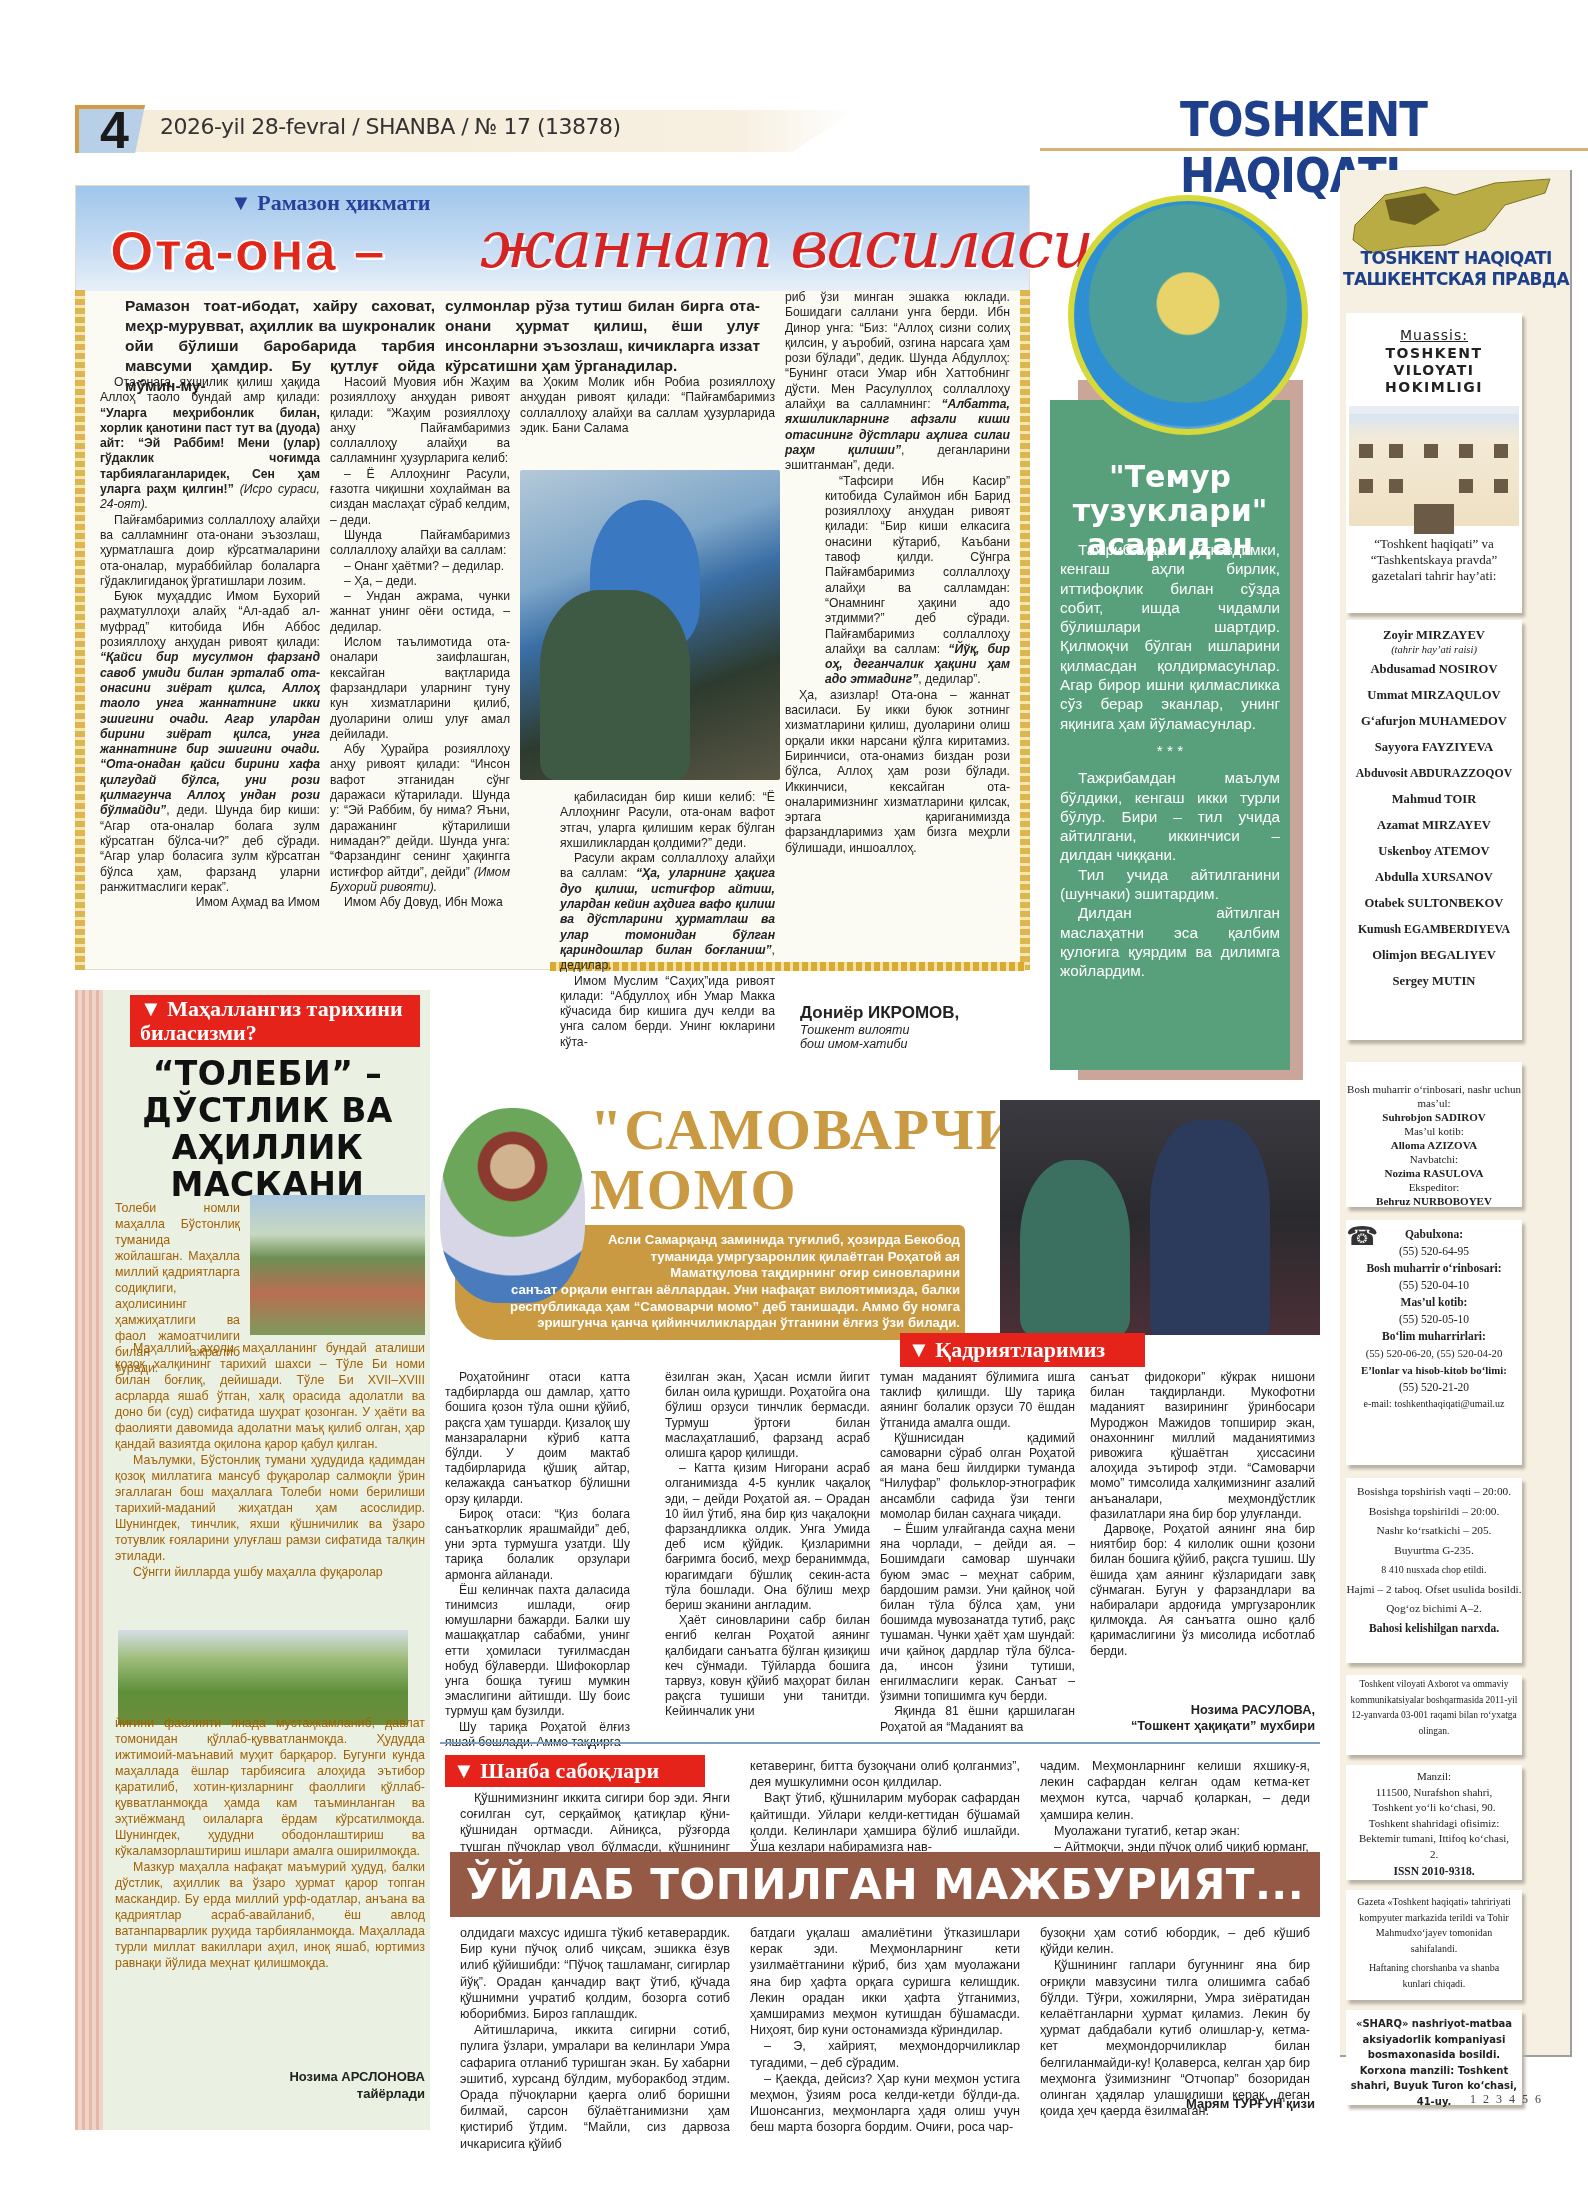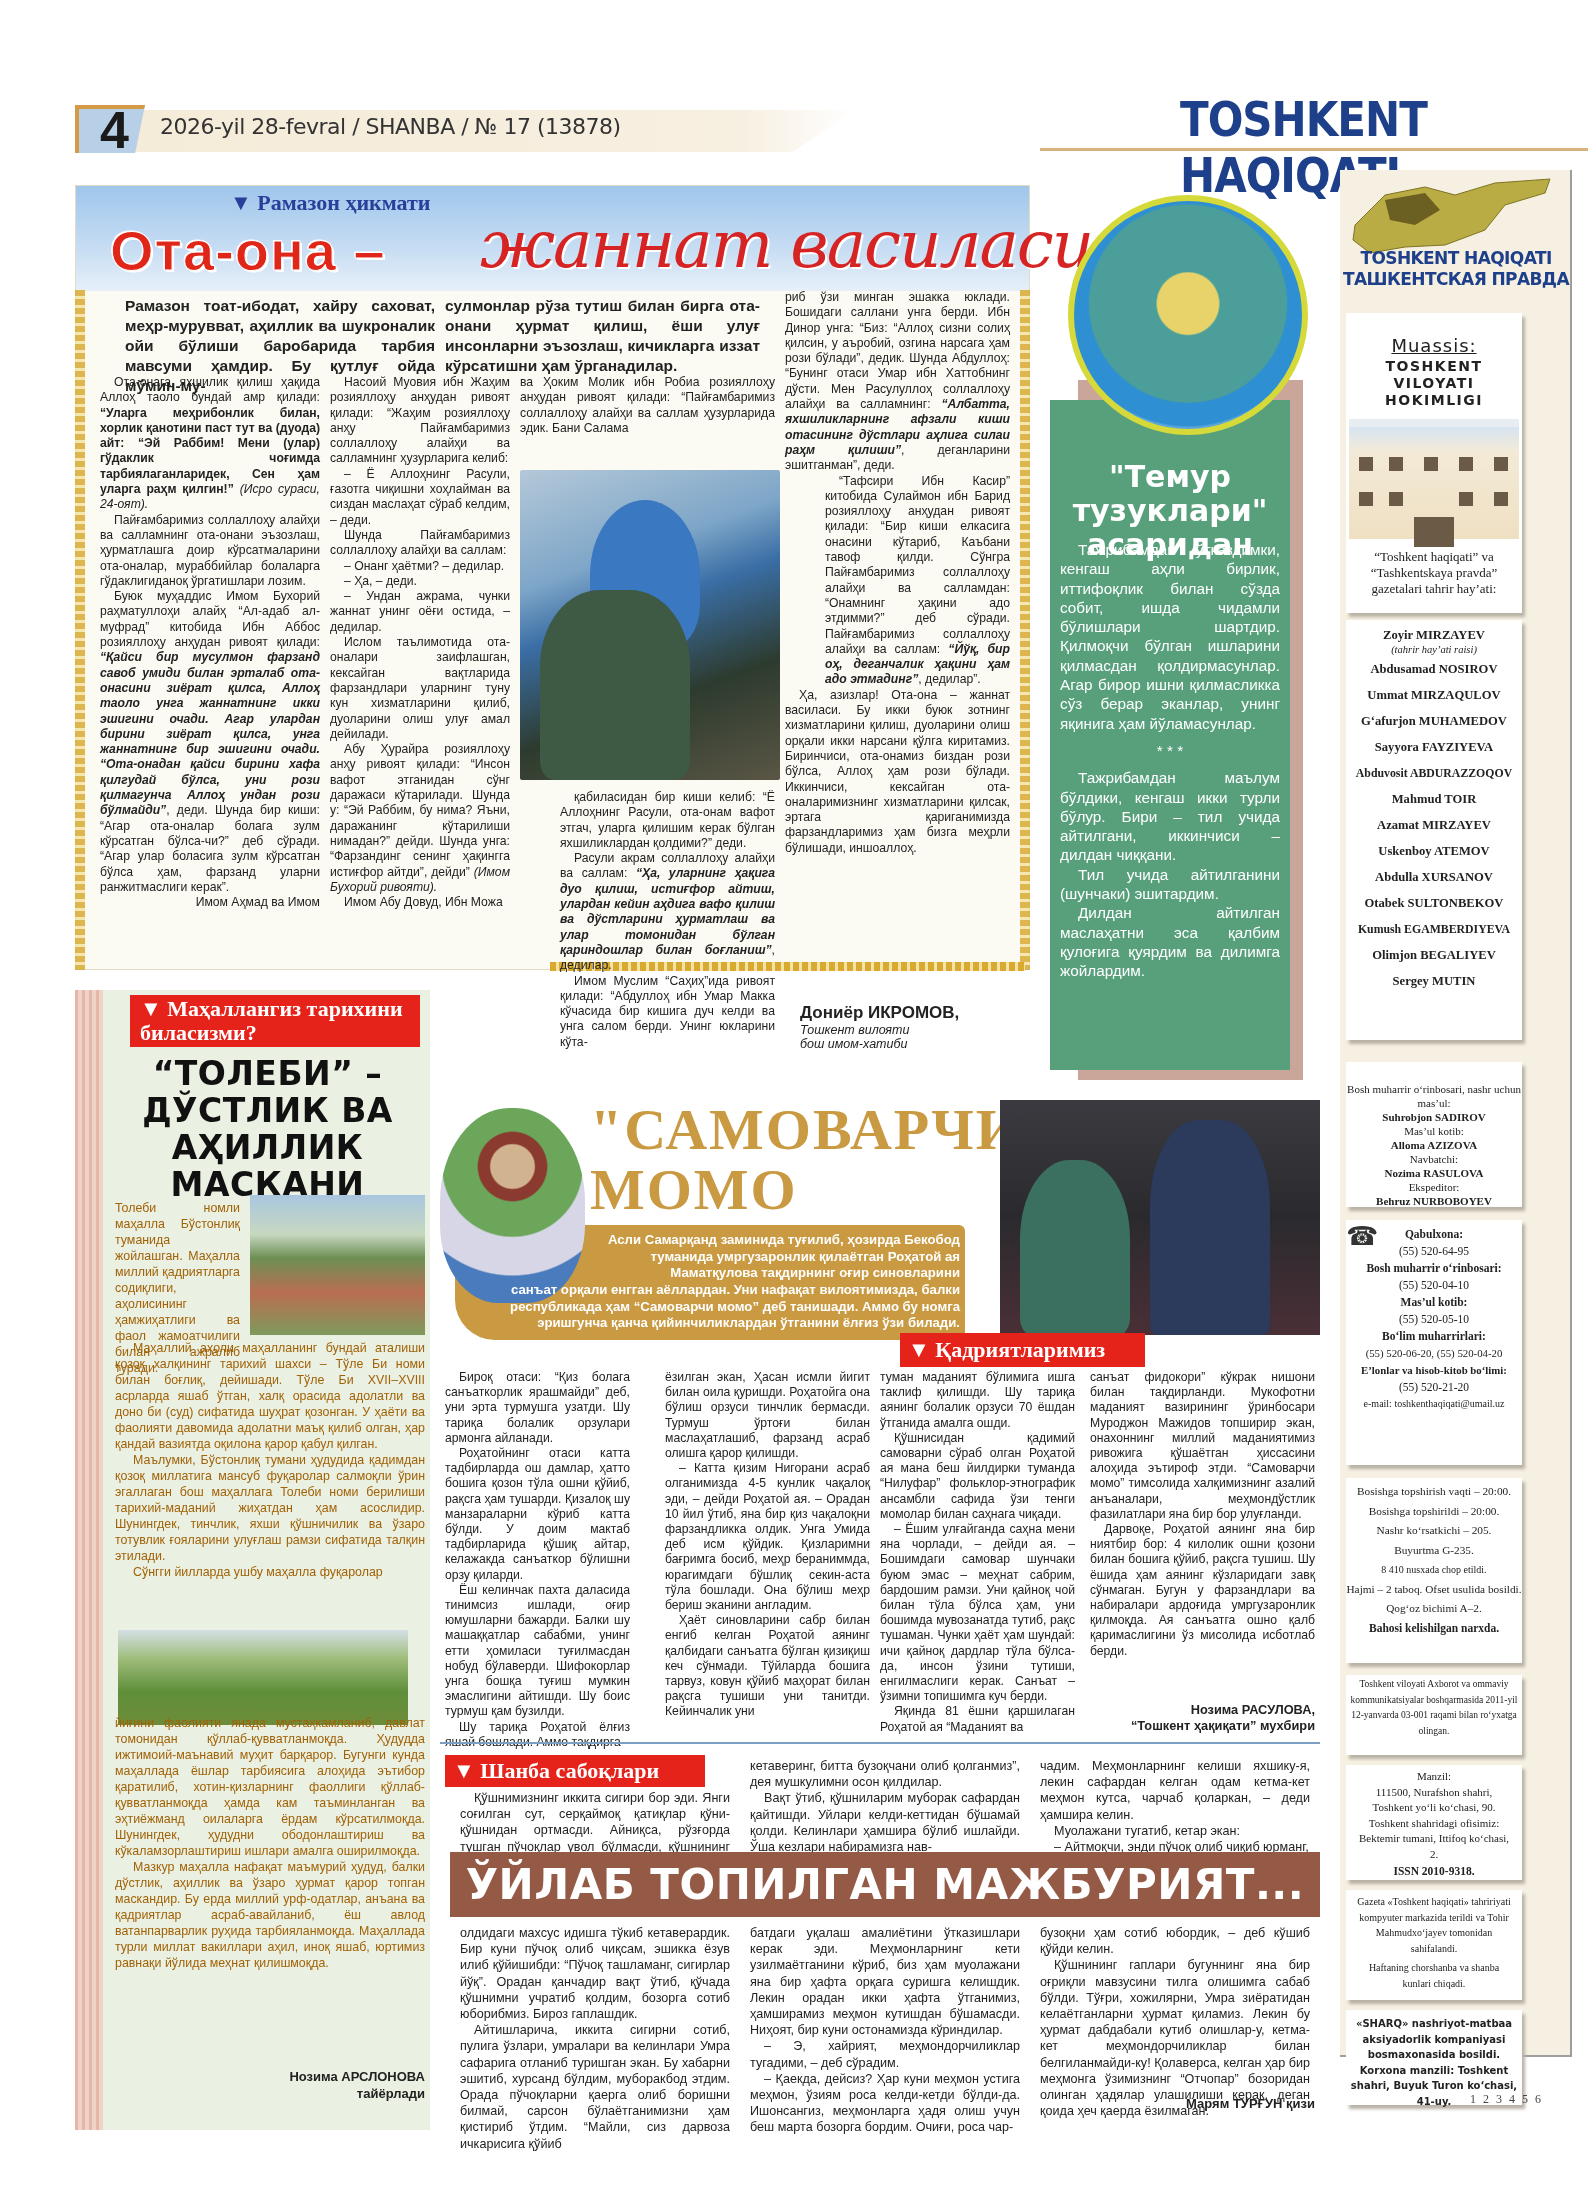--- a/index.html
+++ b/index.html
@@ -187,21 +187,21 @@
 <svg class="abs sb-map" viewBox="0 0 210 80">
   <path d="M10 50 L40 20 L80 12 L110 20 L150 8 L205 4 L200 18 L160 30 L140 55 L100 70 L60 72 L25 78 L8 65 Z" fill="#b9ac45" stroke="#7d7420" stroke-width="1"></path>
   <path d="M40 25 L80 18 L95 35 L70 50 L45 45 Z" fill="#6b5f22"></path>
 </svg>
 <div class="abs sb-logo">
   <div>TOSHKENT HAQIQATI</div>
   <div>ТАШКЕНТСКАЯ ПРАВДА</div>
 </div>
 
 <div class="sb-box sb-muassis">
-  <div style="font-family:'DejaVu Sans',sans-serif;font-size:18px;text-decoration:underline;margin-top:22px;letter-spacing:1px">Muassis:</div>
+  <div style="font-family:'DejaVu Sans',sans-serif;font-size:14px;text-decoration:underline;margin-top:14px;letter-spacing:1px">Muassis:</div>
   <div style="font-family:'DejaVu Sans',sans-serif;font-weight:bold;font-size:14px;line-height:17px;letter-spacing:1.5px;padding:2px 18px">TOSHKENT VILOYATI HOKIMLIGI</div>
   <div class="sb-building">
     <div class="win" style="left:10px;top:30px"></div>
       <div class="win" style="left:40px;top:30px"></div>
       <div class="win" style="left:75px;top:30px"></div>
       <div class="win" style="left:110px;top:30px"></div>
       <div class="win" style="left:145px;top:30px"></div>
     <div class="win" style="left:10px;top:65px"></div>
       <div class="win" style="left:40px;top:65px"></div>
       <div class="win" style="left:110px;top:65px"></div>
@@ -314,22 +314,22 @@
 </div>
 <div class="abs samo-lede" style="top:1232px;left:600px;width:360px">Асли Самарқанд заминида туғилиб, ҳозирда Бекобод туманида умргузаронлик қилаётган Роҳатой ая Маматқулова тақдирнинг оғир синовларини</div>
 <div class="abs samo-lede2" style="top:1282px">санъат орқали енгган аёллардан. Уни нафақат вилоятимизда, балки республикада ҳам “Самоварчи момо” деб танишади. Аммо бу номга эришгунча қанча қийинчиликлардан ўтганини ёлғиз ўзи билади.</div>
 <div class="abs samo-photo2">
     <div class="w"></div>
     <div class="m"></div>
   </div>
 <div class="abs kadr-rubric">▼ Қадриятларимиз</div>
 
 <div class="abs samo-col" style="left:445px;top:1370px;">
+  <p>Роҳатойнинг отаси катта тадбирларда ош дамлар, ҳатто бошига қозон тўла ошни қўйиб, рақсга ҳам тушарди. Қизалоқ шу манзараларни кўриб катта бўлди. У доим мактаб тадбирларида қўшиқ айтар, келажакда санъаткор бўлишни орзу қиларди.</p>
   <p>Бироқ отаси: “Қиз болага санъаткорлик ярашмайди” деб, уни эрта турмушга узатди. Шу тариқа болалик орзулари армонга айланади.</p>
-  <p>Роҳатойнинг отаси катта тадбирларда ош дамлар, ҳатто бошига қозон тўла ошни қўйиб, рақсга ҳам тушарди. Қизалоқ шу манзараларни кўриб катта бўлди. У доим мактаб тадбирларида қўшиқ айтар, келажакда санъаткор бўлишни орзу қиларди.</p>
   <p>Ёш келинчак пахта даласида тинимсиз ишлади, оғир юмушларни бажарди. Балки шу машаққатлар сабабми, унинг етти ҳомиласи туғилмасдан нобуд бўлаверди. Шифокорлар унга бошқа туғиш мумкин эмаслигини айтишди. Шу боис турмуш қам бузилди.</p>
   <p>Шу тариқа Роҳатой ёлғиз яшай бошлади. Аммо тақдирга</p>
 </div>
 <div class="abs samo-col" style="left:665px;top:1370px;width:205px">
   <p style="text-indent:0">ёзилган экан, Ҳасан исмли йигит билан оила қуришди. Роҳатойга она бўлиш орзуси тинчлик бермасди. Турмуш ўртоғи билан маслаҳатлашиб, фарзанд асраб олишга қарор қилишди.</p>
   <p>– Катта қизим Нигорани асраб олганимизда 4-5 кунлик чақалоқ эди, – дейди Роҳатой ая. – Орадан 10 йил ўтиб, яна бир қиз чақалоқни фарзандликка олдик. Унга Умида деб исм қўйдик. Қизларимни бағримга босиб, меҳр бераниммда, юрагимдаги бўшлиқ секин-аста тўла бошлади. Она бўлиш меҳр бериш эканини англадим.</p>
   <p>Ҳаёт синовларини сабр билан енгиб келган Роҳатой аянинг қалбидаги санъатга бўлган қизиқиш кеч сўнмади. Тўйларда бошига тарвуз, ковун қўйиб маҳорат билан рақсга тушиши уни танитди. Кейинчалик уни</p>
 </div>
 <div class="abs samo-col" style="left:880px;top:1370px;width:195px">
   <p style="text-indent:0">туман маданият бўлимига ишга таклиф қилишди. Шу тариқа аянинг болалик орзуси 70 ёшдан ўтганида амалга ошди.</p>

